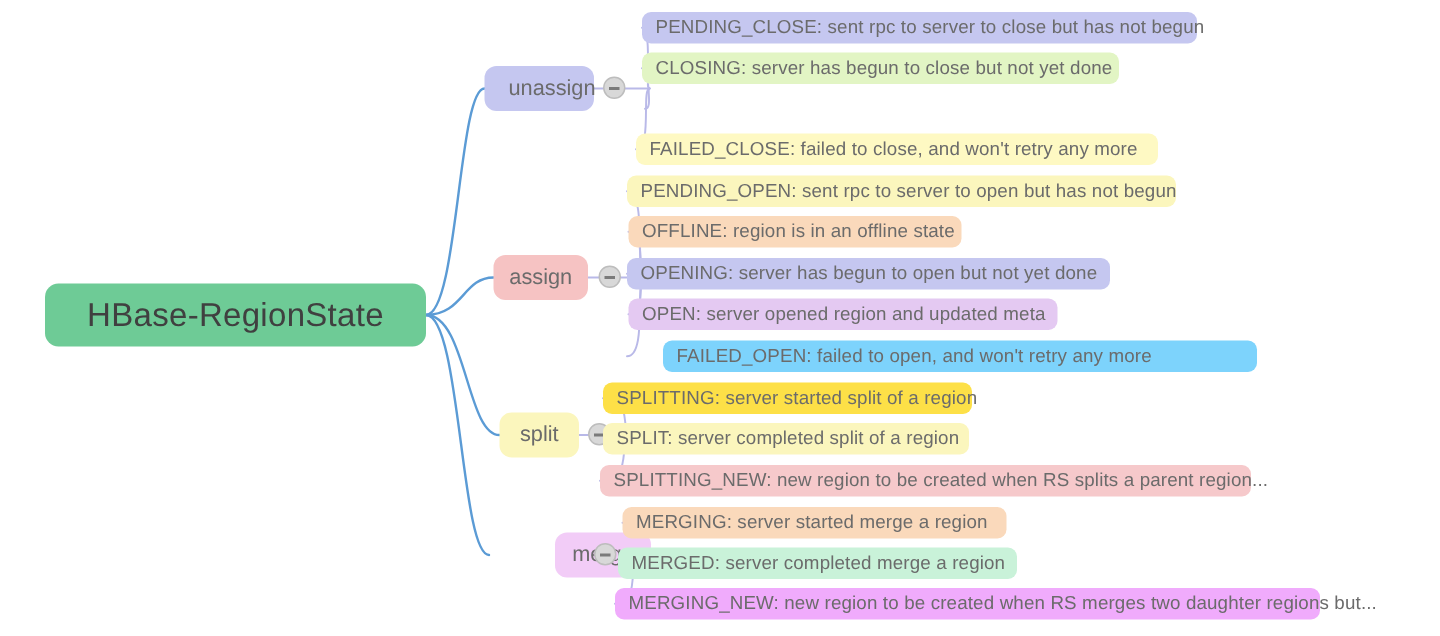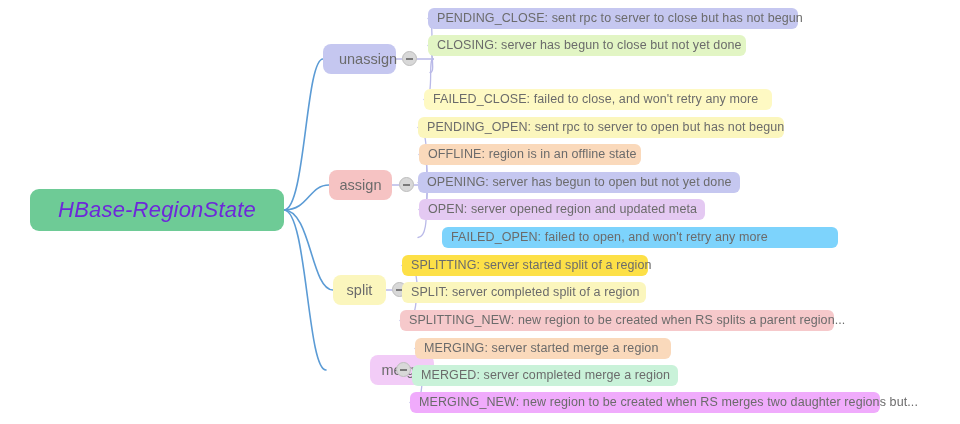--- a/index.html
+++ b/index.html
@@ -34,26 +34,25 @@
     border-radius: 7px;
     color: #6b6b6b;
     white-space: nowrap;
     display: flex;
     align-items: center;
     line-height: 1;
   }
   .root-node {
     border-radius: 9px;
     background: #6ecb96;
-    color: #6d28d9;
+    color: #404040;
     font-size: 22px;
     letter-spacing: 0.2px;
     padding: 0 18px;
     justify-content: center;
-    font-style: italic;
   }
   .branch-node {
     font-size: 14.5px;
     border-radius: 8px;
     padding: 0 16px;
     justify-content: center;
   }
   .leaf-node {
     font-size: 12.5px;
     border-radius: 6px;

